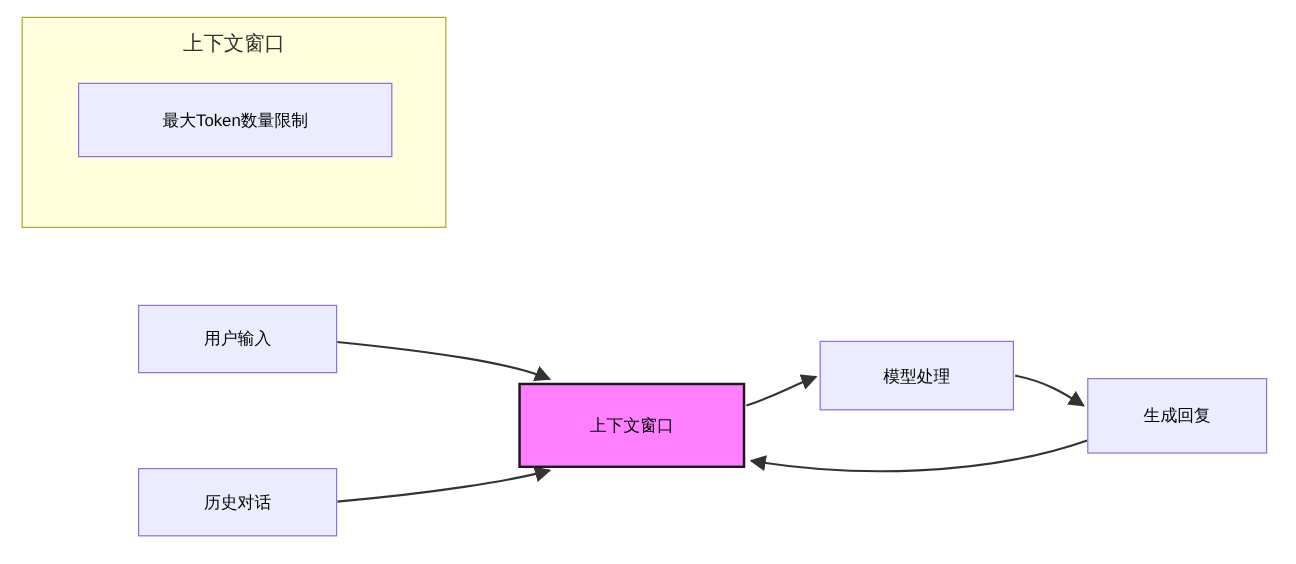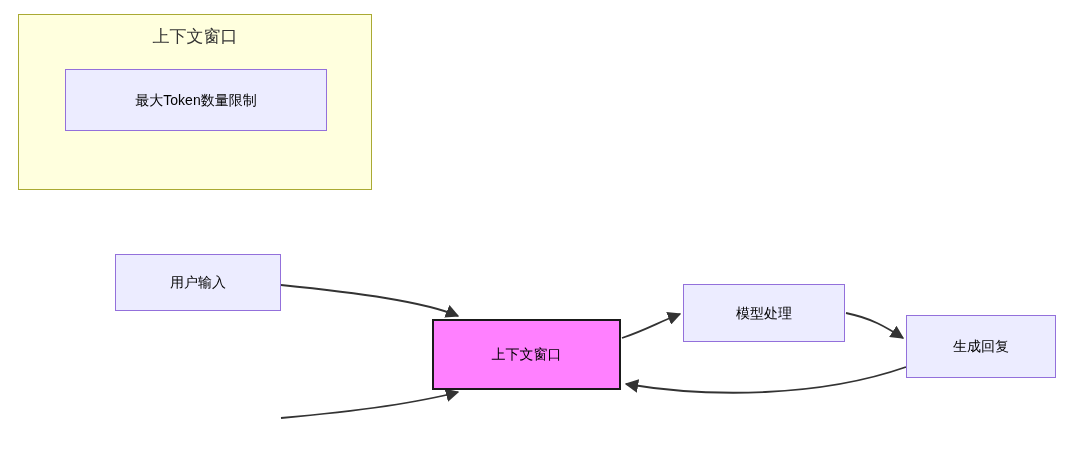--- a/index.html
+++ b/index.html
@@ -86,20 +86,21 @@
     <path class="edge" marker-end="url(#arrow)" d="M 906 367 C 820 397, 710 398, 626 384"></path>
   </svg>
 
   <div class="subgraph">
     <div class="subgraph-title">上下文窗口</div>
     <div class="node n-max-token">最大Token数量限制</div>
   </div>
 
   <div class="node n-user">用户输入</div>
 
+  <div class="node n-history">历史对话</div>
 
   <div class="node n-context">上下文窗口</div>
 
   <div class="node n-model">模型处理</div>
 
   <div class="node n-reply">生成回复</div>
 
 </div>
 
 </body></html>

